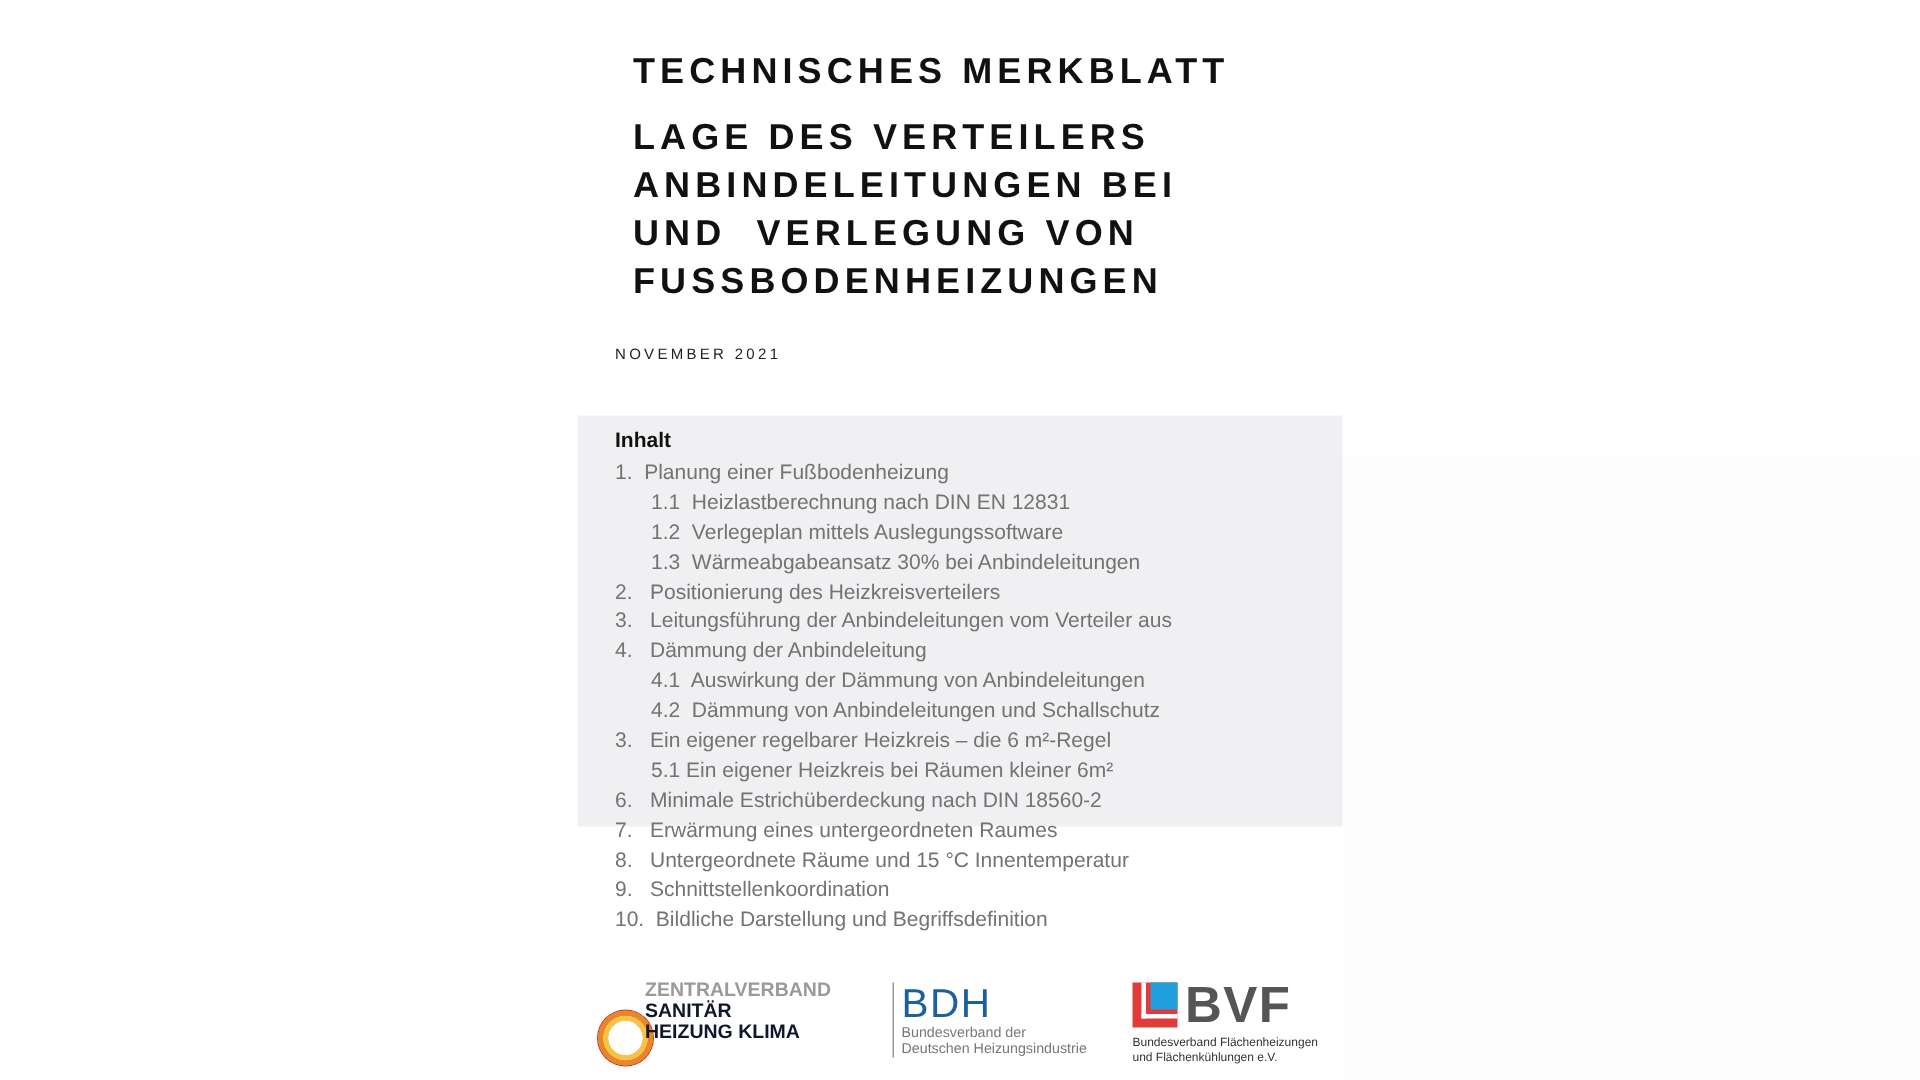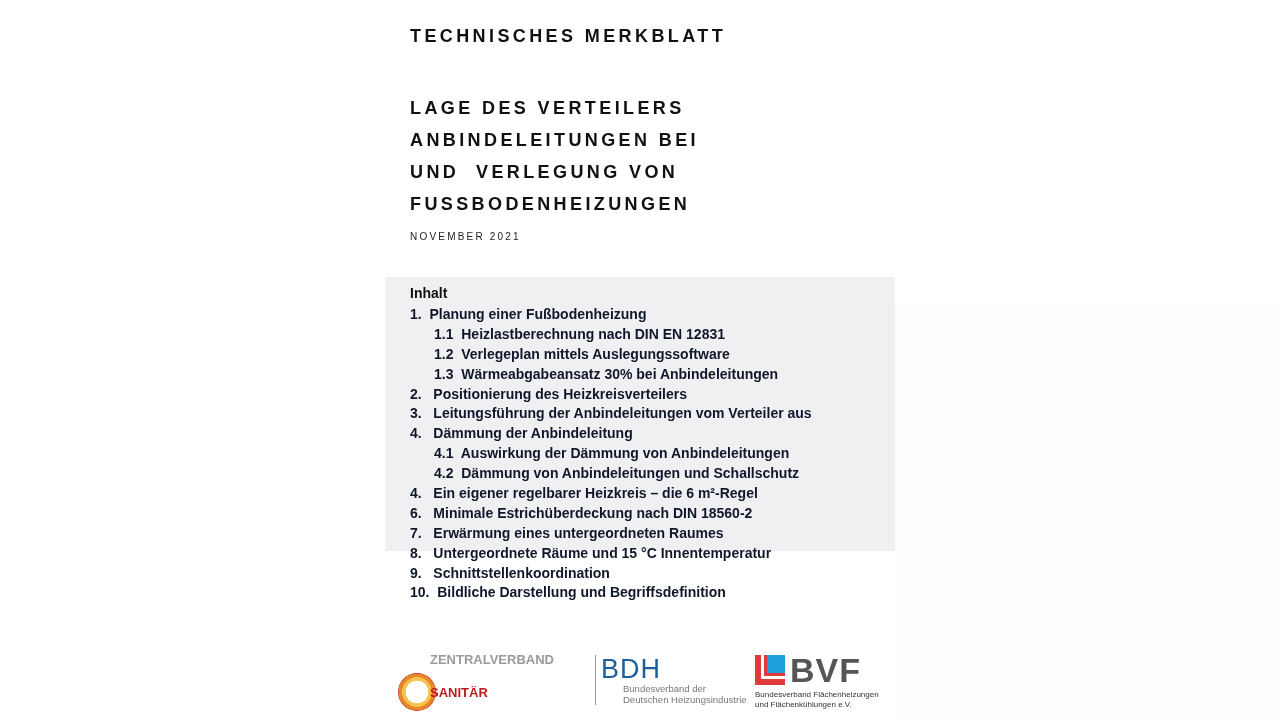--- a/index.html
+++ b/index.html
@@ -1,37 +1,37 @@
 <!DOCTYPE html>
 <html><head>
 <meta charset="utf-8">
 <style>
   html,body{margin:0;padding:0;}
   body{width:1280px;height:720px;background:#ffffff;position:relative;overflow:hidden;font-family:"Liberation Sans",sans-serif;color:#111;}
   .right-shade{position:absolute;left:895px;top:305px;width:385px;height:415px;background:#fdfdfd;}
   .page{position:absolute;left:385px;top:0;width:510px;height:720px;}
-  .title{position:absolute;left:25px;font-weight:bold;letter-spacing:3.4px;color:#111;font-size:18px;line-height:32px;margin:0;}
+  .title{position:absolute;left:25px;font-weight:bold;letter-spacing:3.4px;color:#111;font-size:24px;line-height:32px;margin:12px;}
   .t1{top:20px;}
-  .t2{top:92px;}
+  .t2{top:64px;}
   .t2 div{white-space:pre;}
   .date{position:absolute;left:25px;top:231px;font-size:10px;letter-spacing:2.2px;color:#222;}
   .toc{position:absolute;left:0;top:277px;width:510px;height:274px;background:#f0eff1;}
   .toc-head{position:absolute;left:25px;top:8px;font-weight:bold;font-size:14px;}
   .toc ul{list-style:none;margin:0;padding:0;position:absolute;left:25px;top:28px;}
-  .toc li{font-size:14px;line-height:19.9px;height:19.9px;white-space:pre;color:#0f172a;font-weight:bold;}
+  .toc li{font-size:14px;line-height:19.9px;height:19.9px;white-space:pre;color:#737373;}
   .toc li.sub{padding-left:24px;}
   .logos{position:absolute;left:0;top:645px;width:510px;height:75px;}
   .zvshk{position:absolute;left:13px;top:8px;}
   .zv-ring{position:absolute;left:0;top:20px;width:38px;height:38px;border-radius:50%;background:radial-gradient(circle,#ffffff 0 42%,#f6c24a 43% 55%,#e8862a 56% 68%,#c9342b 69% 78%,#1e5fa3 79%);}
   .zv-text{position:absolute;left:32px;top:0;font-weight:bold;font-size:13px;line-height:14px;color:#7a7a7a;width:130px;}
   .zv-text .l1{color:#9a9a9a;}
-  .zv-text .l2,.zv-text .l3{color:#b91c1c;margin-top:19px;}
+  .zv-text .l2,.zv-text .l3{color:#0f172a;}
   .bdh{position:absolute;left:210px;top:10px;border-left:1px solid #999;padding-left:5px;height:50px;}
   .bdh-logo{font-weight:normal;font-size:27px;color:#1b5f9c;line-height:28px;letter-spacing:1px;}
-  .bdh-sub{font-size:9.5px;color:#777;line-height:11px;margin-left:22px;}
+  .bdh-sub{font-size:9.5px;color:#777;line-height:11px;}
   .bvf{position:absolute;left:370px;top:10px;}
   .bvf-mark{position:absolute;left:0;top:0;width:30px;height:30px;}
   .bvf-mark .red{position:absolute;left:0;top:0;width:30px;height:30px;background:#e03a3a;}
   .bvf-mark .wh1{position:absolute;left:6px;top:0;width:3px;height:24px;background:#fff;}
   .bvf-mark .wh2{position:absolute;left:6px;top:21px;width:24px;height:3px;background:#fff;}
   .bvf-mark .blue{position:absolute;left:12px;top:0;width:18px;height:18px;background:#1fa0dc;}
   .bvf-logo{position:absolute;left:35px;top:-3px;font-weight:bold;font-size:34px;line-height:36px;color:#555;letter-spacing:1px;}
   .bvf-sub{position:absolute;left:0;top:35px;font-size:8px;line-height:10px;color:#333;width:140px;white-space:nowrap;}
 </style>
 </head>
@@ -54,21 +54,22 @@
     <ul id="toc-list">
       <li>1.  Planung einer Fußbodenheizung</li>
       <li class="sub">1.1  Heizlastberechnung nach DIN EN 12831</li>
       <li class="sub">1.2  Verlegeplan mittels Auslegungssoftware</li>
       <li class="sub">1.3  Wärmeabgabeansatz 30% bei Anbindeleitungen</li>
       <li>2.   Positionierung des Heizkreisverteilers</li>
       <li>3.   Leitungsführung der Anbindeleitungen vom Verteiler aus</li>
       <li>4.   Dämmung der Anbindeleitung</li>
       <li class="sub">4.1  Auswirkung der Dämmung von Anbindeleitungen</li>
       <li class="sub">4.2  Dämmung von Anbindeleitungen und Schallschutz</li>
-      <li>4.   Ein eigener regelbarer Heizkreis – die 6 m²-Regel</li>
+      <li>3.   Ein eigener regelbarer Heizkreis – die 6 m²-Regel</li>
+      <li class="sub">5.1 Ein eigener Heizkreis bei Räumen kleiner 6m²</li>
       <li>6.   Minimale Estrichüberdeckung nach DIN 18560-2</li>
       <li>7.   Erwärmung eines untergeordneten Raumes</li>
       <li>8.   Untergeordnete Räume und 15 °C Innentemperatur</li>
       <li>9.   Schnittstellenkoordination</li>
       <li>10.  Bildliche Darstellung und Begriffsdefinition</li>
     </ul>
   </div>
 
   <div class="logos">
     <div class="zvshk">

